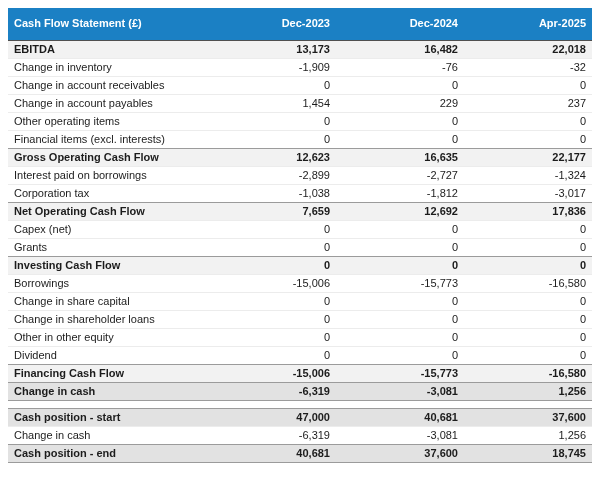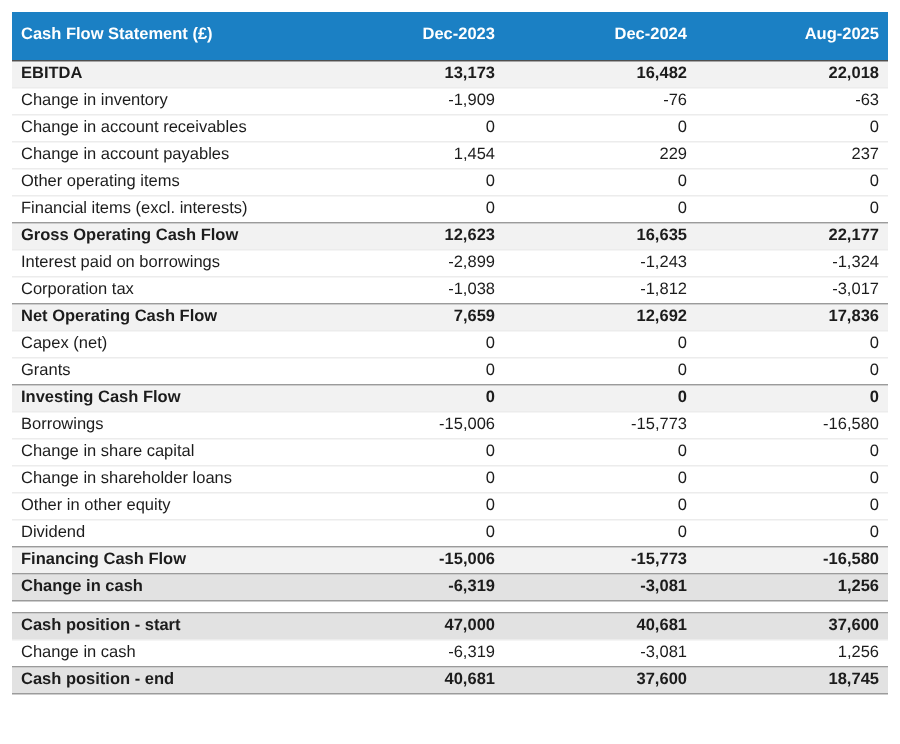--- a/index.html
+++ b/index.html
@@ -68,35 +68,35 @@
       <col class="label-c">
         <col class="num-c">
         <col class="num-c">
         <col class="num-c">
     </colgroup>
     <thead>
       <tr>
         <th class="label">Cash Flow Statement (£)</th>
         <th class="num">Dec-2023</th>
         <th class="num">Dec-2024</th>
-        <th class="num">Aug-2025</th>
+        <th class="num">Apr-2025</th>
       </tr>
     </thead>
     <tbody id="main-body">
         <tr class="subtotal">
           <td class="label">EBITDA</td>
           <td class="num">13,173</td>
           <td class="num">16,482</td>
           <td class="num">22,018</td>
         </tr>
         <tr class="normal">
           <td class="label">Change in inventory</td>
           <td class="num">-1,909</td>
           <td class="num">-76</td>
-          <td class="num">-63</td>
+          <td class="num">-32</td>
         </tr>
         <tr class="normal">
           <td class="label">Change in account receivables</td>
           <td class="num">0</td>
           <td class="num">0</td>
           <td class="num">0</td>
         </tr>
         <tr class="normal">
           <td class="label">Change in account payables</td>
           <td class="num">1,454</td>
@@ -117,21 +117,21 @@
         </tr>
         <tr class="subtotal">
           <td class="label">Gross Operating Cash Flow</td>
           <td class="num">12,623</td>
           <td class="num">16,635</td>
           <td class="num">22,177</td>
         </tr>
         <tr class="normal">
           <td class="label">Interest paid on borrowings</td>
           <td class="num">-2,899</td>
-          <td class="num">-1,243</td>
+          <td class="num">-2,727</td>
           <td class="num">-1,324</td>
         </tr>
         <tr class="normal">
           <td class="label">Corporation tax</td>
           <td class="num">-1,038</td>
           <td class="num">-1,812</td>
           <td class="num">-3,017</td>
         </tr>
         <tr class="subtotal">
           <td class="label">Net Operating Cash Flow</td>

